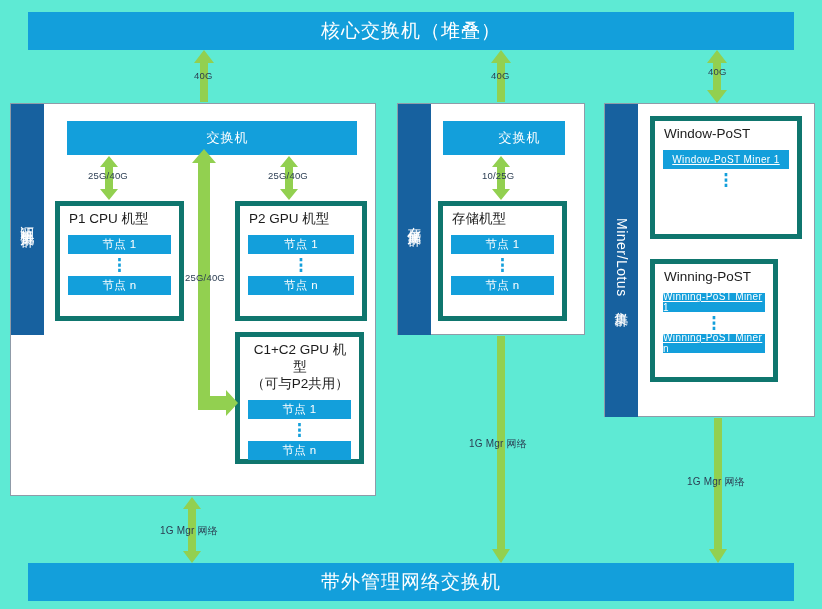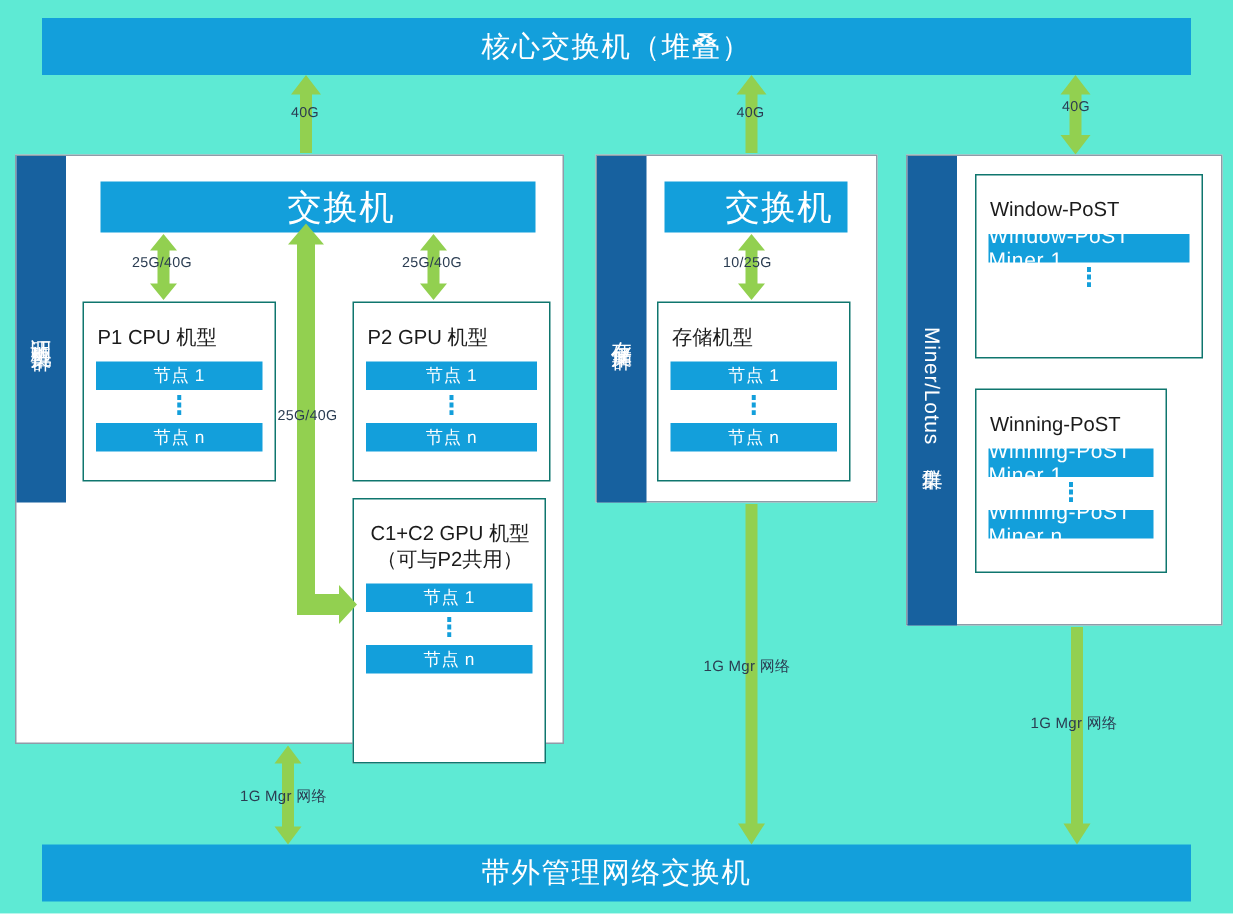--- a/index.html
+++ b/index.html
@@ -53,50 +53,50 @@
   .vstrip.mixed{
     writing-mode:vertical-rl;
     letter-spacing:0.5px;
   }
 
   
   .switchbar{
     background:#139fdb;
     color:#ffffff;
     display:flex;align-items:center;justify-content:center;
-    font-size:23px;
+    font-size:13px;
     letter-spacing:1px;
     padding-left:31px;
   }
 
   
   .groupbox{
-    border:1px solid #0f766e;
+    border:5px solid #0f766e;
     background:#ffffff;
-    padding:14px 8px 8px 8px;
+    padding:4px 8px 8px 8px;
   }
   .groupbox .gtitle{
     font-size:13.5px;
     color:#1b1b1b;
     line-height:1.25;
     margin:1px 0 7px 1px;
     white-space:pre-line;
   }
   .groupbox.centered .gtitle{text-align:center;}
 
   
   .node{
     background:#139fdb;
     color:#ffffff;
     font-size:11.5px;
     display:flex;align-items:center;justify-content:center;
     height:19px;
     letter-spacing:0.4px;
   }
-  .node.wide{font-size:14px;}
+  .node.wide{font-size:10px;text-decoration:underline;}
   .vdots{
     color:#139fdb;
     font-size:15px;
     line-height:1;
     text-align:center;
     letter-spacing:0;
     font-weight:700;
     height:22px;
     display:flex;align-items:center;justify-content:center;
   }
@@ -166,21 +166,21 @@
 
     <div class="abs groupbox" style="left:224px;top:97px;width:132px;height:120px;">
       <div class="gtitle">P2 GPU 机型</div>
       <div class="node">节点 1</div>
       <div class="vdots">
           <span>⋮</span>
         </div>
       <div class="node">节点 n</div>
     </div>
 
-    <div class="abs groupbox centered" style="left:224px;top:228px;width:129px;height:177px;">
+    <div class="abs groupbox centered" style="left:224px;top:228px;width:129px;height:132px;">
       <div class="gtitle">C1+C2 GPU 机型
 （可与P2共用）</div>
       <div class="node">节点 1</div>
       <div class="vdots">
           <span>⋮</span>
         </div>
       <div class="node">节点 n</div>
     </div>
   </div>
 

